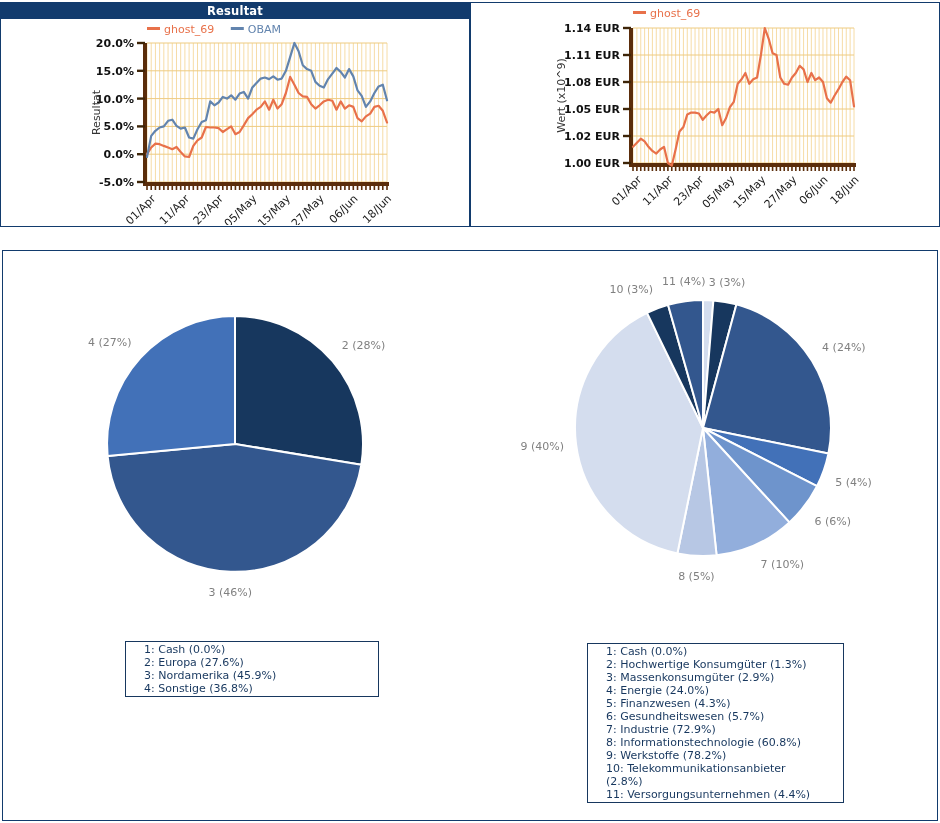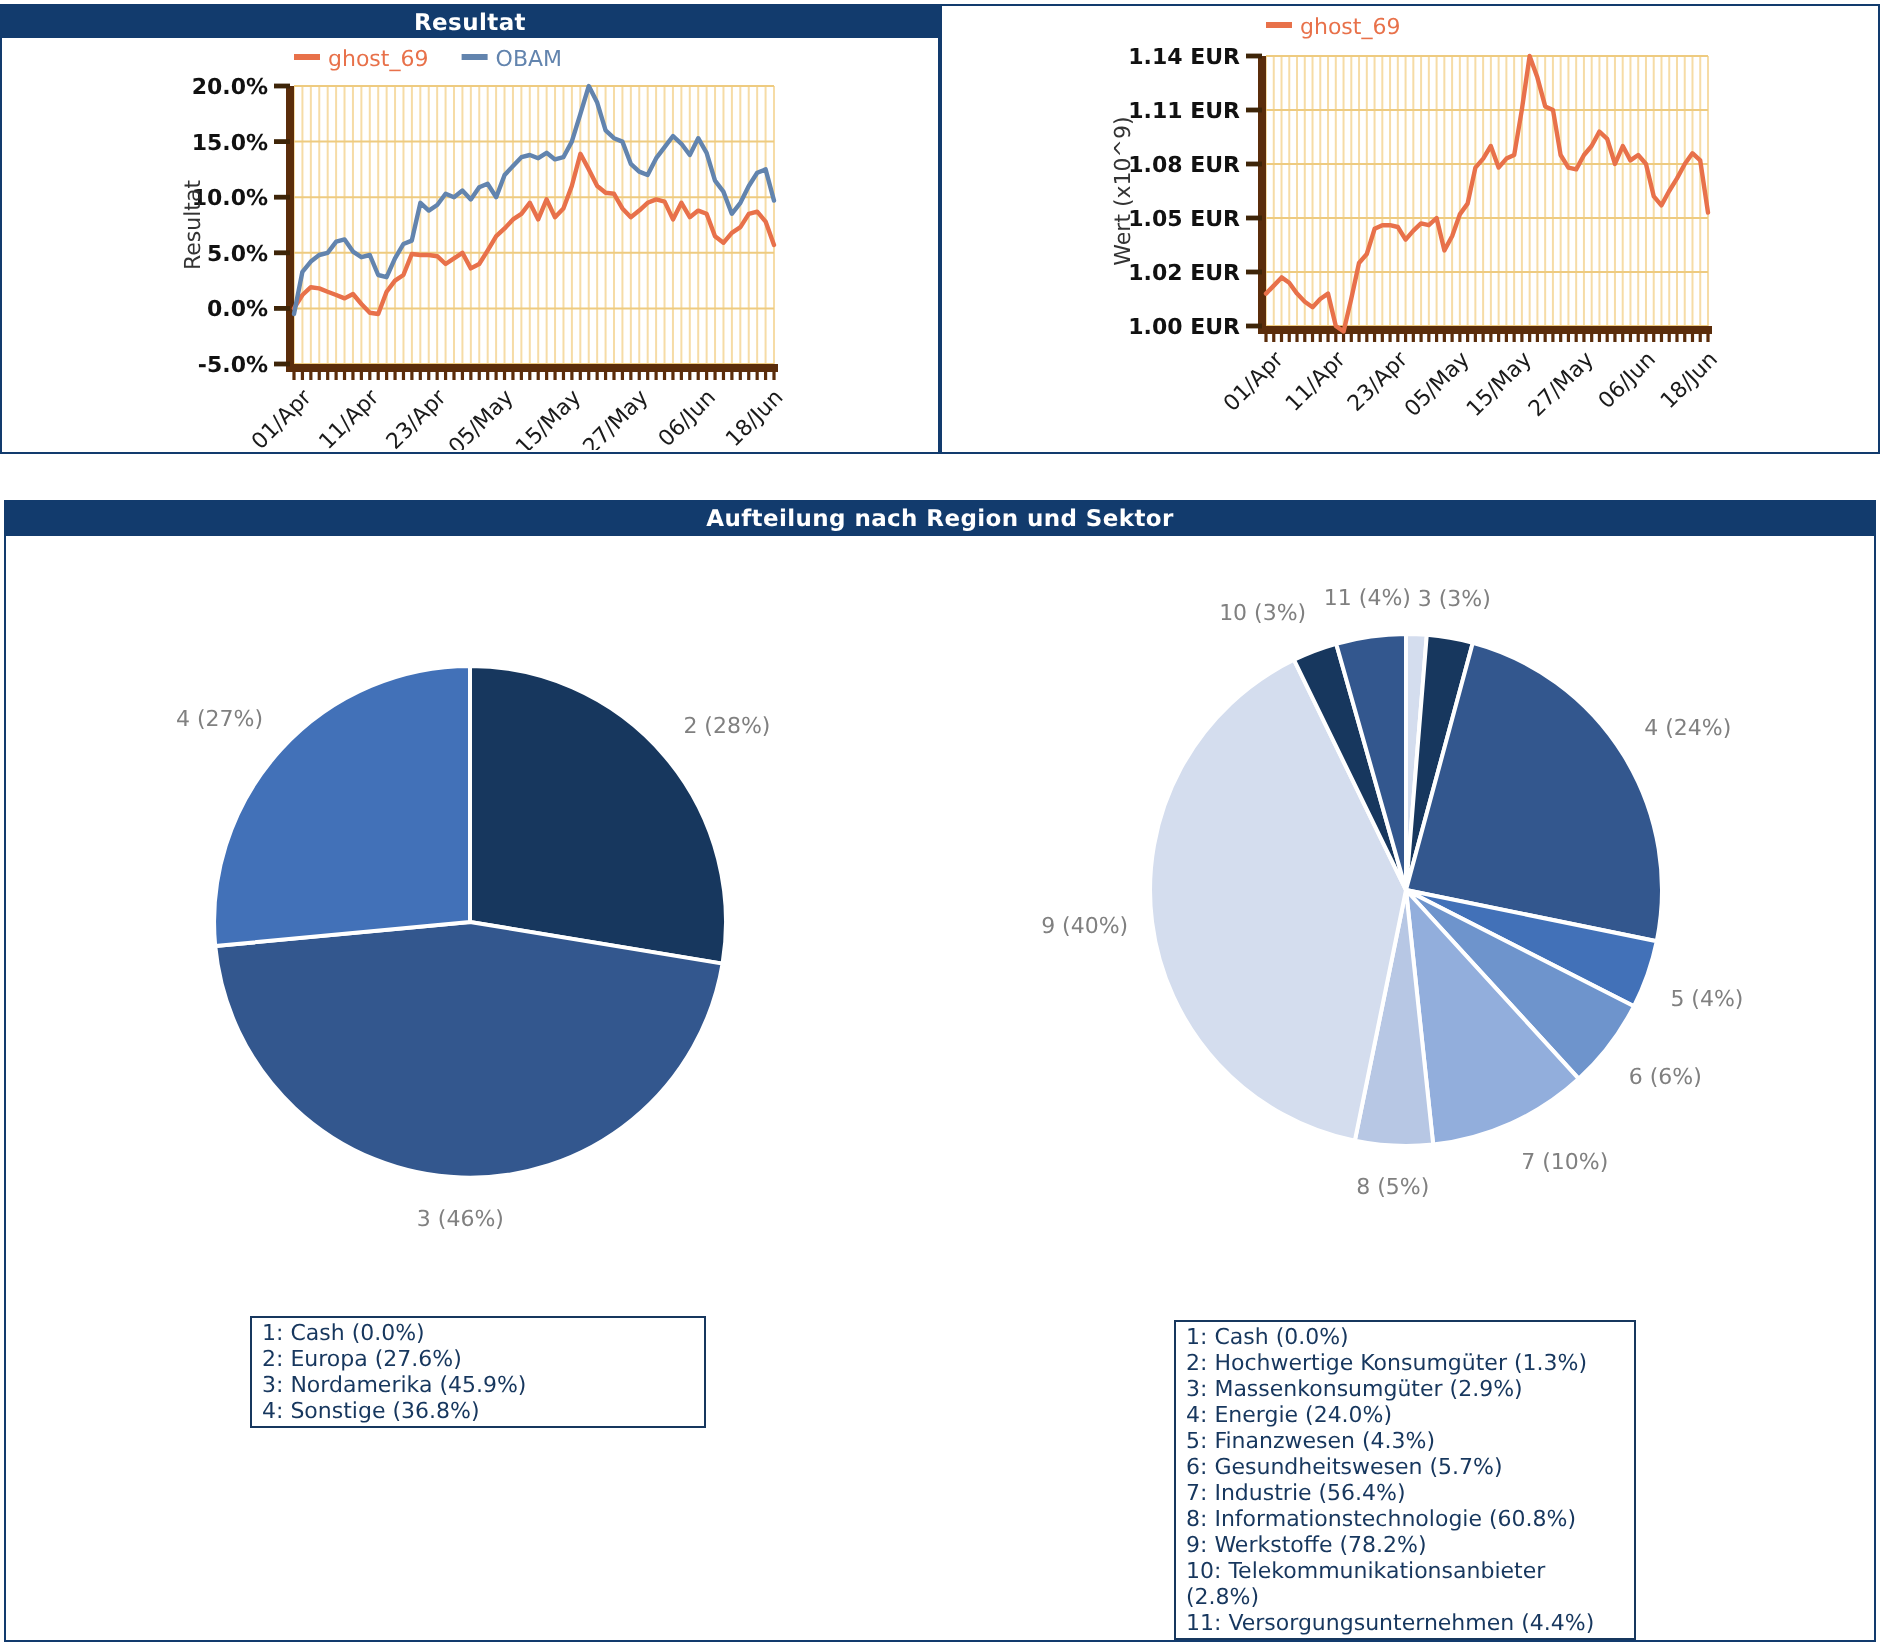--- a/index.html
+++ b/index.html
@@ -9,21 +9,21 @@
   .panel.half{width:470px;height:225px;}
   .panel.wide{margin:0 2px;height:571px;}
   .panel-header{background:#123B6D;color:#FFFFFF;font-weight:bold;font-size:11.5px;
     text-align:center;height:17px;line-height:17px;letter-spacing:0.2px;}
   .panel.half .panel-header{height:16px;line-height:16px;}
   .panel-body{position:relative;background:#FFFFFF;}
   .panel-body svg{display:block;}
   .gap{height:23px;}
   .alloc{height:552px;}
   .legend-box{position:absolute;border:1px solid #17375E;background:#FFFFFF;
-    font-size:11px;line-height:13px;color:#17375E;padding:1px 5px;white-space:nowrap;}
+    font-size:11px;line-height:13px;color:#17375E;padding:1px 18px;white-space:nowrap;}
   #legend-region{left:122px;top:390px;width:216px;}
   #legend-sektor{left:584px;top:392px;width:219px;}
   .ylab{font-family:"DejaVu Sans",sans-serif;font-size:11px;font-weight:bold;fill:#111111;}
   .xlab{font-family:"DejaVu Sans",sans-serif;font-size:11px;fill:#1A1A1A;}
   .ytitle{font-family:"DejaVu Sans",sans-serif;font-size:11px;fill:#333333;}
   .leg{font-family:"DejaVu Sans",sans-serif;font-size:11px;}
   .plabel{font-family:"DejaVu Sans",sans-serif;font-size:11px;fill:#808080;}
 </style>
 </head>
 <body>
@@ -373,23 +373,20 @@
           <rect x="162" y="8" width="13" height="3" fill="#E8714A"></rect>
           <text x="179" y="14" class="leg" fill="#E8714A">ghost_69</text>
         </svg>
     </div>
   </section>
 </div>
 
 <div class="gap"></div>
 
 <section class="panel wide">
-  <div class="panel-header">
-    <span>Aufteilung nach Region und Sektor</span>
-  </div>
   <div class="panel-body alloc">
     <svg id="alloc-svg" width="934" height="552" viewBox="0 0 934 552">
         <path d="M 232 193 L 232.0 65.0 A 128 128 0 0 1 358.3 213.8 Z" fill="#17375E" stroke="#FFFFFF" stroke-width="2" stroke-linejoin="round"></path>
         <text x="338.7" y="98.4" text-anchor="start" class="plabel">2 (28%)</text>
         <path d="M 232 193 L 358.3 213.8 A 128 128 0 0 1 104.6 205.0 Z" fill="#33578E" stroke="#FFFFFF" stroke-width="2" stroke-linejoin="round"></path>
         <text x="227.2" y="344.9" text-anchor="middle" class="plabel">3 (46%)</text>
         <path d="M 232 193 L 104.6 205.0 A 128 128 0 0 1 232.0 65.0 Z" fill="#4271B8" stroke="#FFFFFF" stroke-width="2" stroke-linejoin="round"></path>
         <text x="128.5" y="94.8" text-anchor="end" class="plabel">4 (27%)</text>
         <path d="M 700 177 L 700.0 49.0 A 128 128 0 0 1 710.4 49.4 Z" fill="#D4DDEE" stroke="#FFFFFF" stroke-width="2" stroke-linejoin="round"></path>
         <path d="M 700 177 L 710.4 49.4 A 128 128 0 0 1 733.4 53.4 Z" fill="#17375E" stroke="#FFFFFF" stroke-width="2" stroke-linejoin="round"></path>
@@ -417,21 +414,21 @@
         <div>3: Nordamerika (45.9%)</div>
         <div>4: Sonstige (36.8%)</div>
       </div>
     <div class="legend-box" id="legend-sektor">
         <div>1: Cash (0.0%)</div>
         <div>2: Hochwertige Konsumgüter (1.3%)</div>
         <div>3: Massenkonsumgüter (2.9%)</div>
         <div>4: Energie (24.0%)</div>
         <div>5: Finanzwesen (4.3%)</div>
         <div>6: Gesundheitswesen (5.7%)</div>
-        <div>7: Industrie (56.4%)</div>
+        <div>7: Industrie (72.9%)</div>
         <div>8: Informationstechnologie (60.8%)</div>
         <div>9: Werkstoffe (78.2%)</div>
         <div>10: Telekommunikationsanbieter</div>
         <div>(2.8%)</div>
         <div>11: Versorgungsunternehmen (4.4%)</div>
       </div>
   </div>
 </section>
 
 </body></html>

